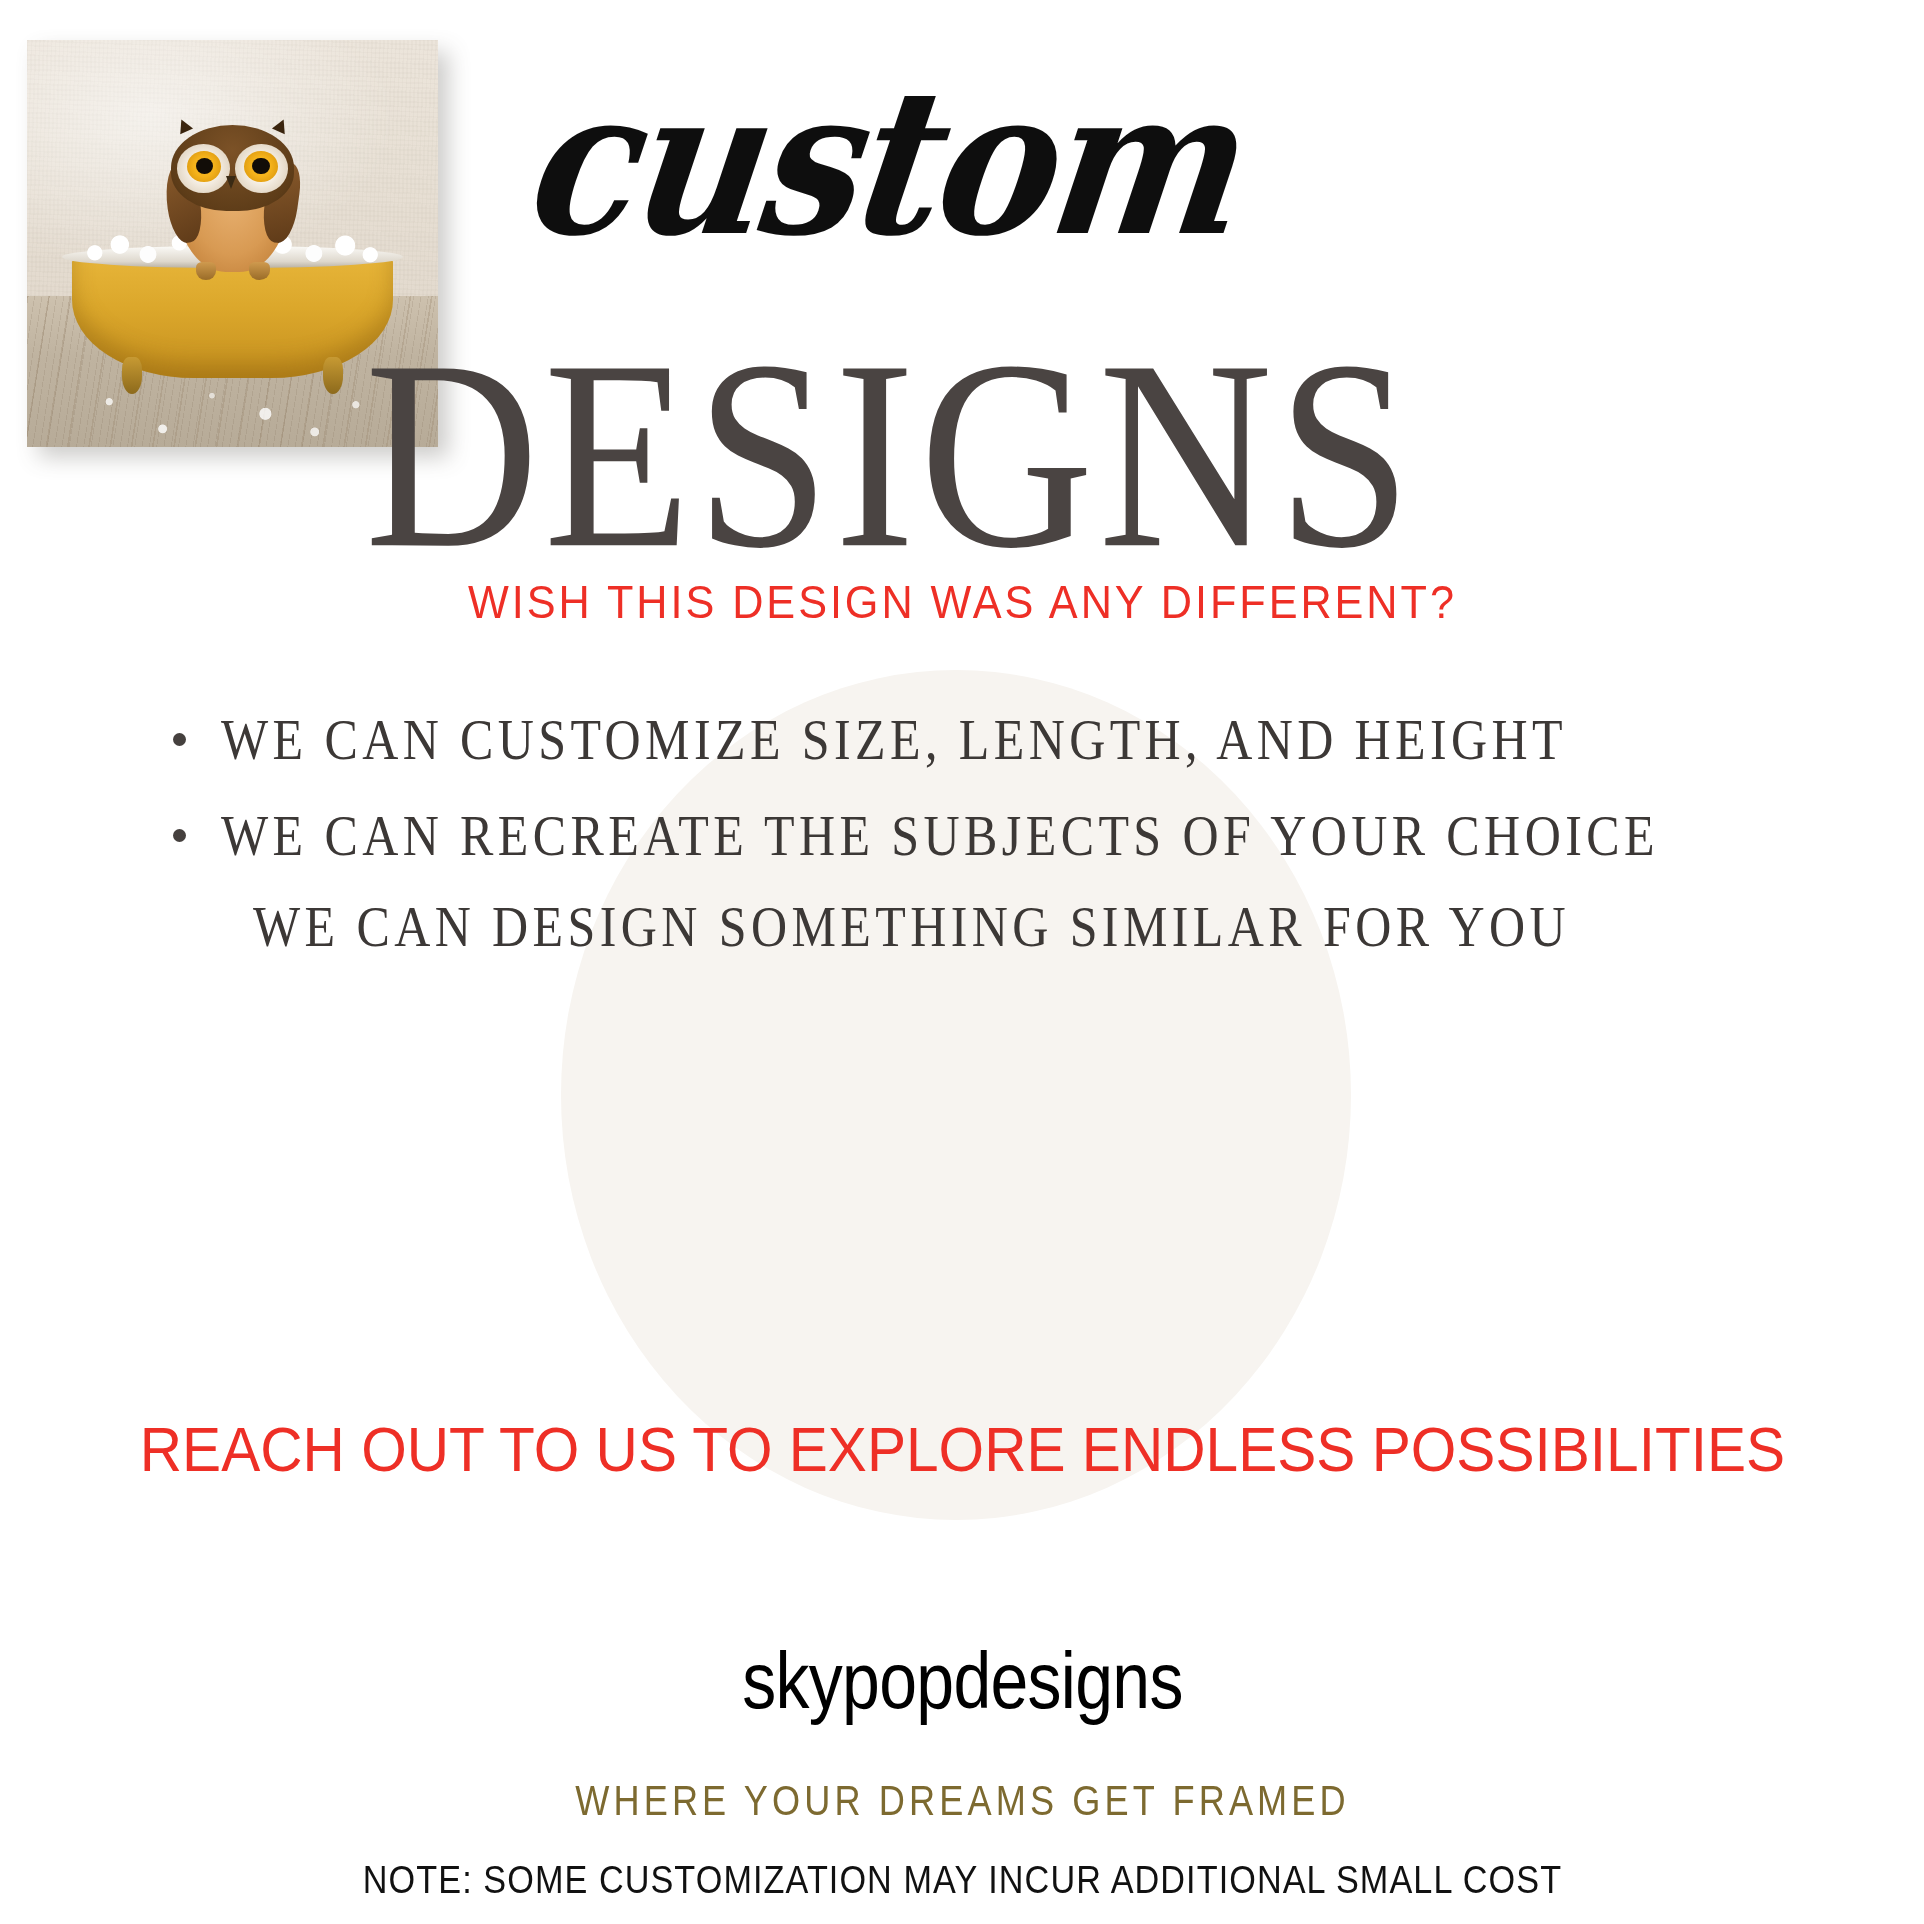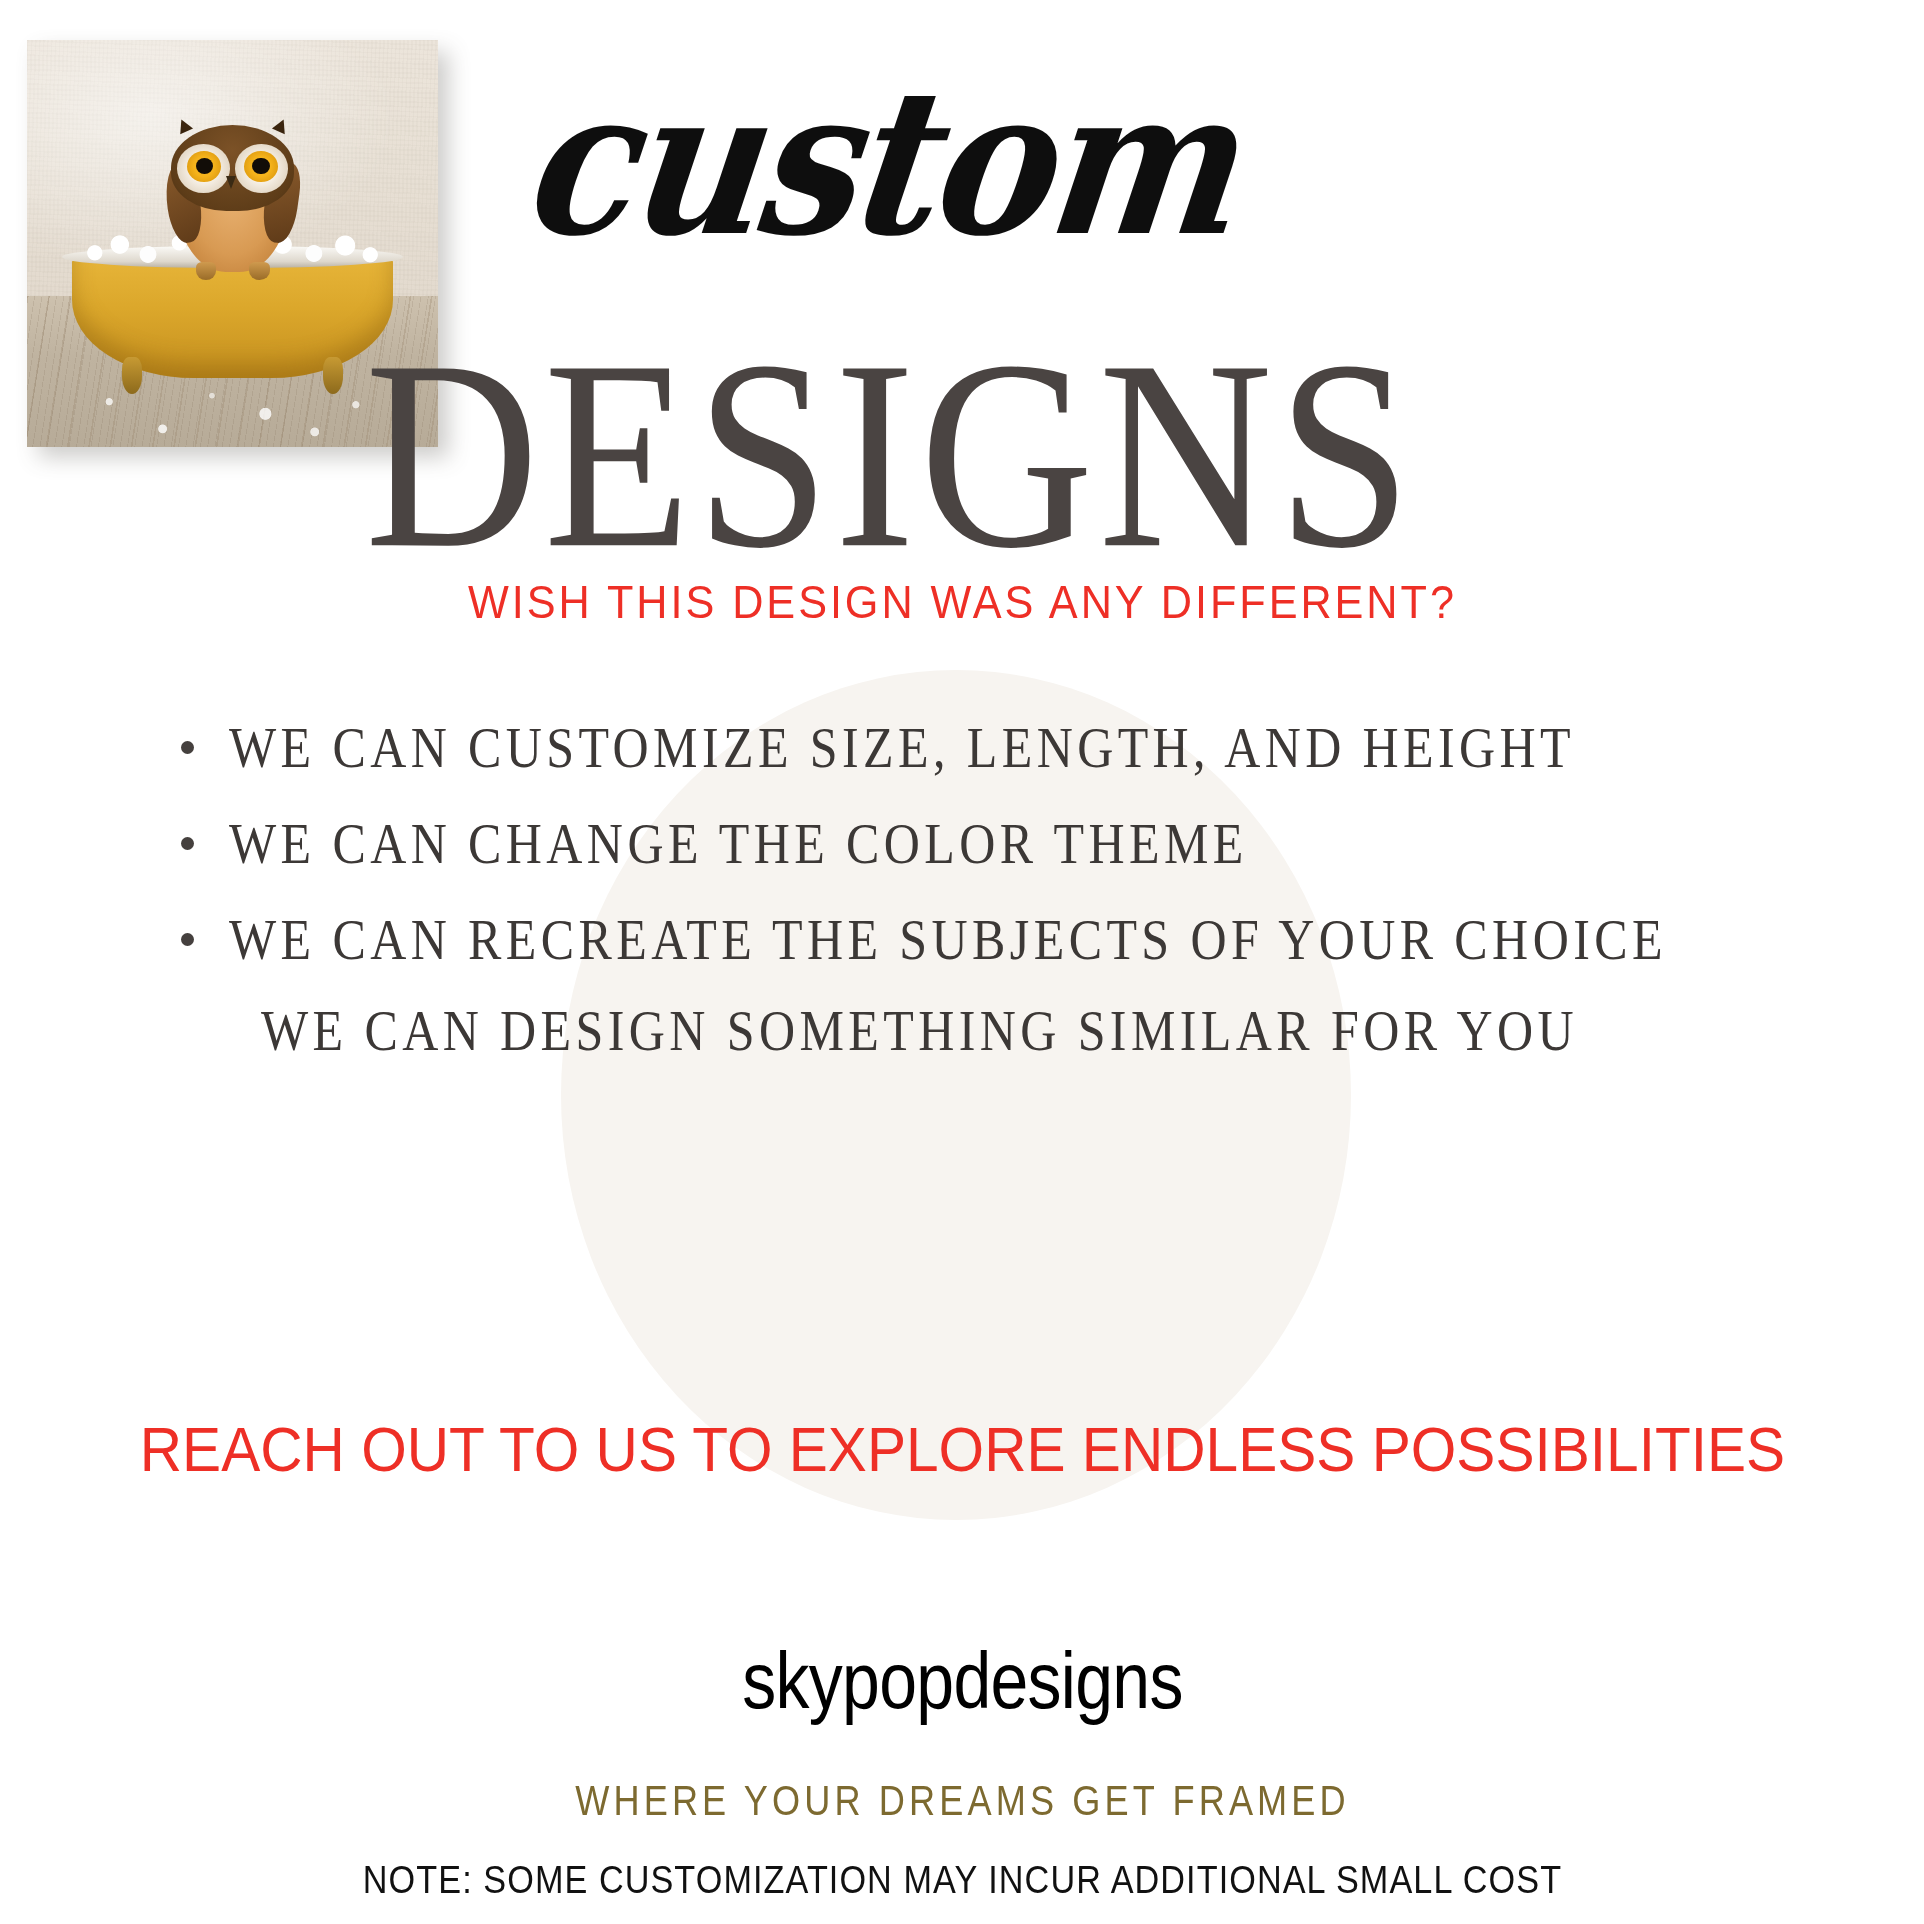--- a/index.html
+++ b/index.html
@@ -265,21 +265,21 @@
   }
 
   
   .bullets {
     position: absolute;
     left: 160px;
     top: 699px;
     width: 1644px;
     z-index: 3;
     list-style: none;
-    margin: 16px;
+    margin: 8px;
     padding: 0;
   }
   .bullet-row {
     position: relative;
     height: 64px;
     display: flex;
     align-items: center;
     margin-bottom: 32px;
   }
   .bullet-dot {
@@ -415,24 +415,20 @@
 
   <div class="tagline-red">WISH  THIS  DESIGN  WAS ANY DIFFERENT?</div>
 
   <ul class="bullets">
 
     <li class="bullet-row">
       <span class="bullet-dot"></span>
       <span class="bullet-text">WE CAN CUSTOMIZE SIZE, LENGTH, AND HEIGHT</span>
     </li>
 
-    <li class="bullet-row">
-      <span class="bullet-dot"></span>
-      <span class="bullet-text">WE CAN CHANGE THE COLOR THEME</span>
-    </li>
 
 
     <li class="bullet-row">
       <span class="bullet-dot"></span>
       <span class="bullet-text">WE CAN RECREATE THE SUBJECTS OF YOUR CHOICE</span>
     </li>
 
 
 
     <li class="bullet-row no-bullet">

